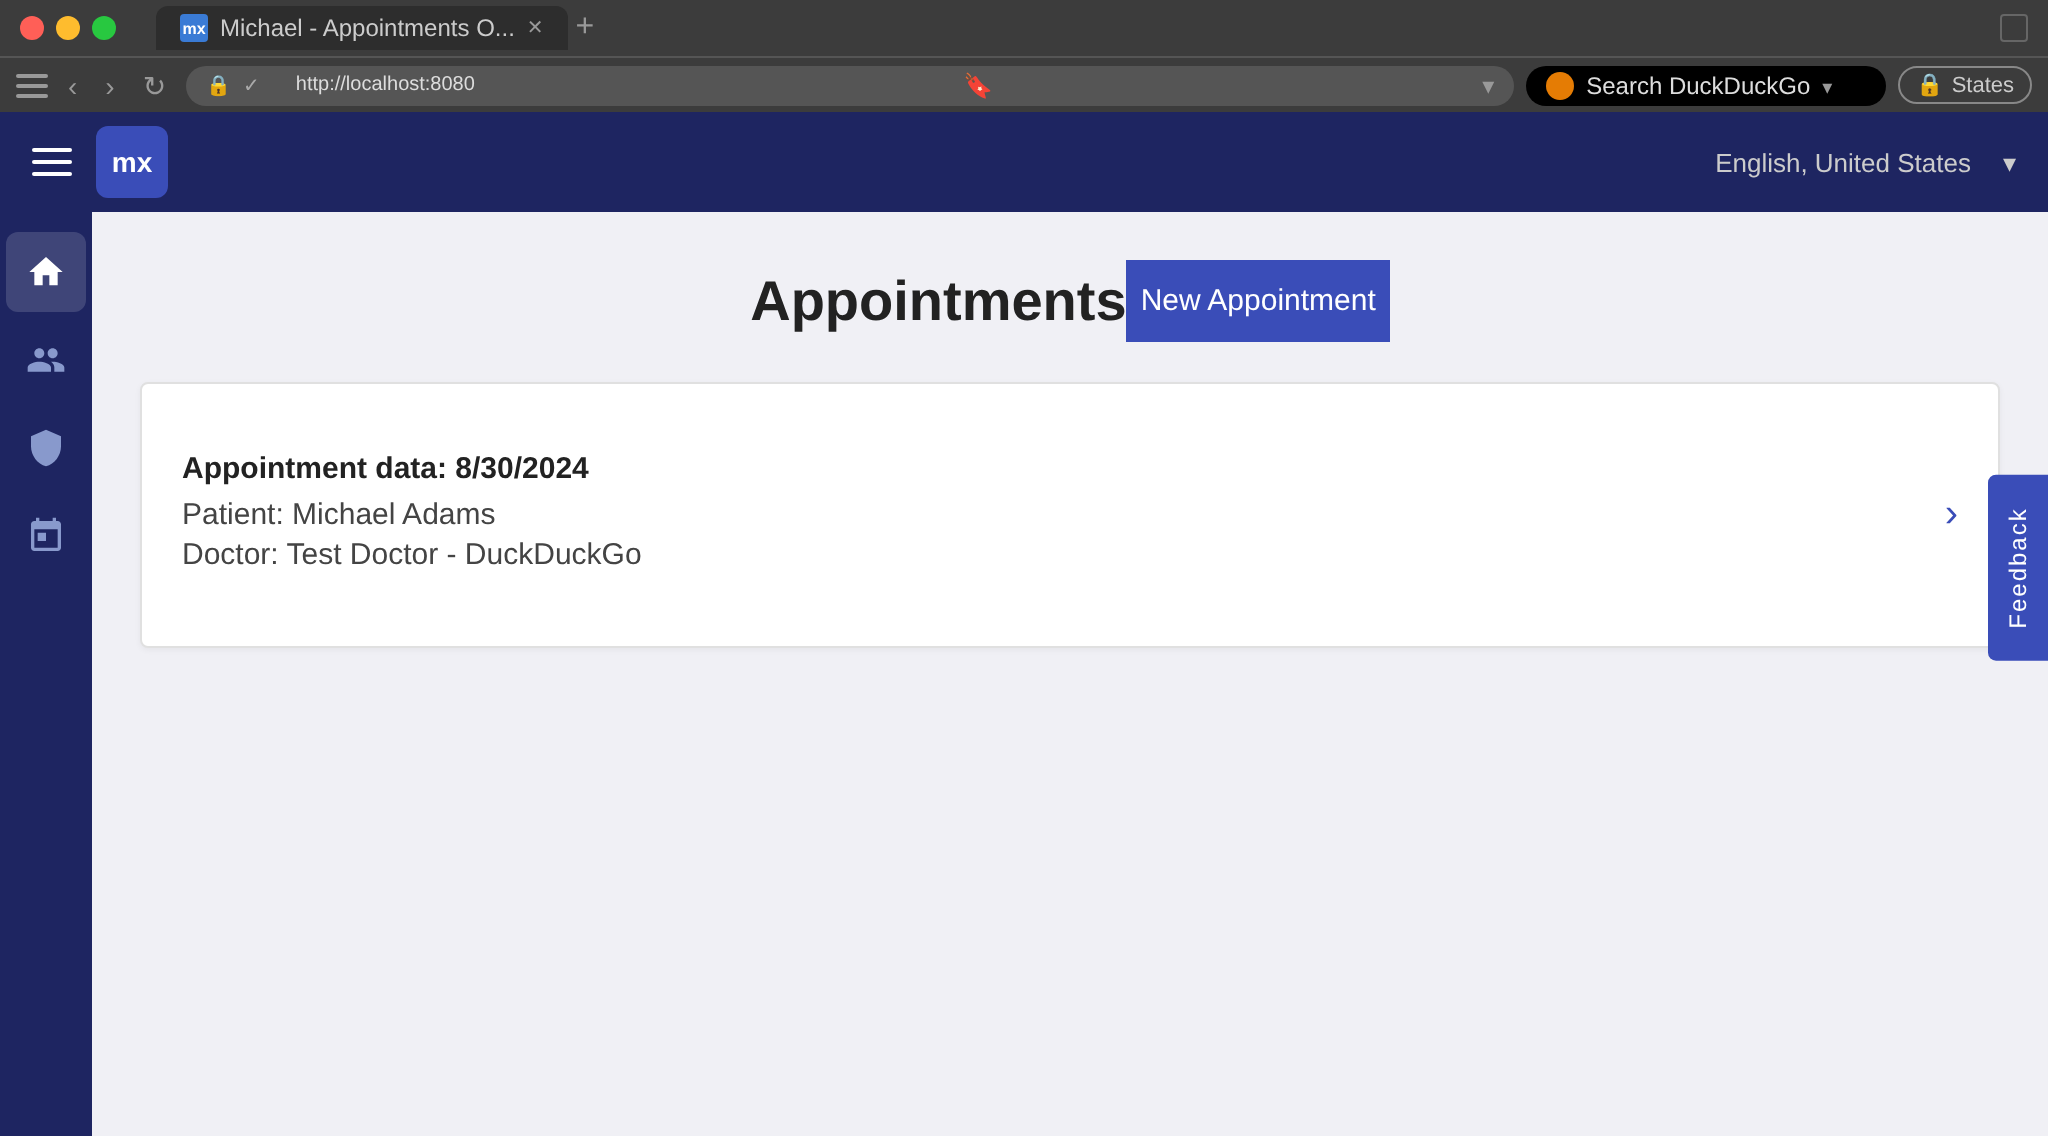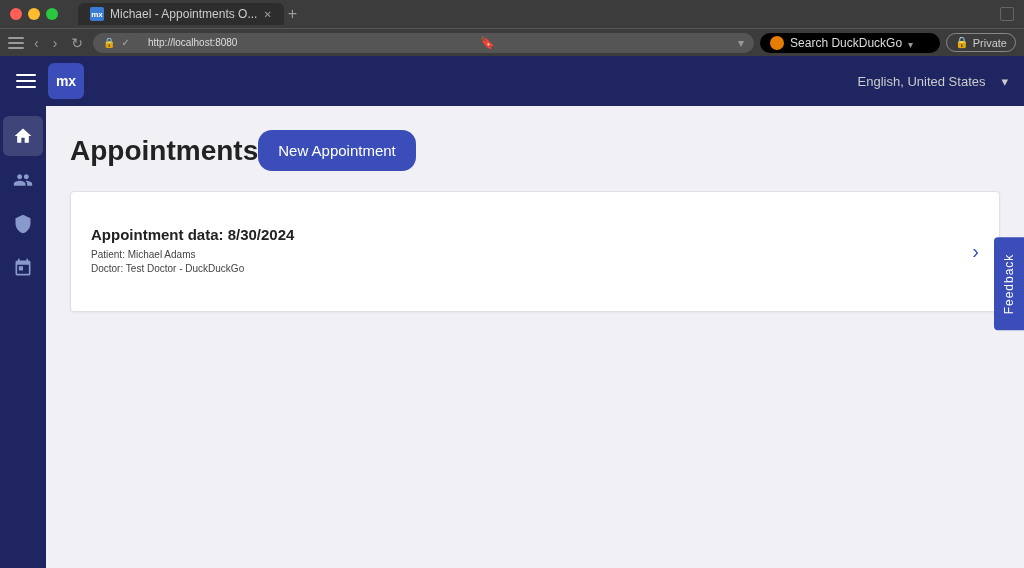--- a/index.html
+++ b/index.html
@@ -275,34 +275,34 @@
       flex: 1;
       background: #f0f0f5;
       margin-top: 50px;
       padding: 24px;
       overflow-y: auto;
       position: relative;
     }
     .page-header {
       display: flex;
       align-items: center;
-      justify-content: flex-start;
+      justify-content: center;
       margin-bottom: 20px;
     }
     .page-title {
       font-size: 28px;
       font-weight: 600;
       color: #222;
     }
     .new-appointment-btn {
       background: #3a4db8;
       color: white;
       border: none;
-      border-radius: 14px;
-      padding: 12px 20px;
+      border-radius: 0;
+      padding: 12px 7px;
       font-size: 15px;
       font-weight: 500;
       cursor: pointer;
       white-space: nowrap;
     }
 
     
     .appointment-card {
       background: white;
       border-radius: 4px;
@@ -316,21 +316,21 @@
     .appointment-info {
       flex: 1;
     }
     .appointment-date {
       font-size: 15px;
       font-weight: 700;
       color: #222;
       margin-bottom: 6px;
     }
     .appointment-detail {
-      font-size: 10px;
+      font-size: 15px;
       color: #444;
       margin-bottom: 3px;
     }
     .appointment-chevron {
       color: #3a4db8;
       font-size: 20px;
       cursor: pointer;
     }
     .feedback-tab-btn {
       background: #3a4db8;
@@ -387,21 +387,21 @@
     </div>
 
     <div class="search-bar">
       <div class="search-bar-favicon"></div>
       <span class="search-bar-text">Search DuckDuckGo</span>
       <span class="search-bar-arrow">▾</span>
     </div>
 
     <div class="private-badge">
       <span>🔒</span>
-      <span>Private</span>
+      <span>States</span>
     </div>
   </div>
 </div>
 
 <div class="app-topbar">
   <div class="hamburger-btn">
     <span></span>
       <span></span>
       <span></span>
   </div>

